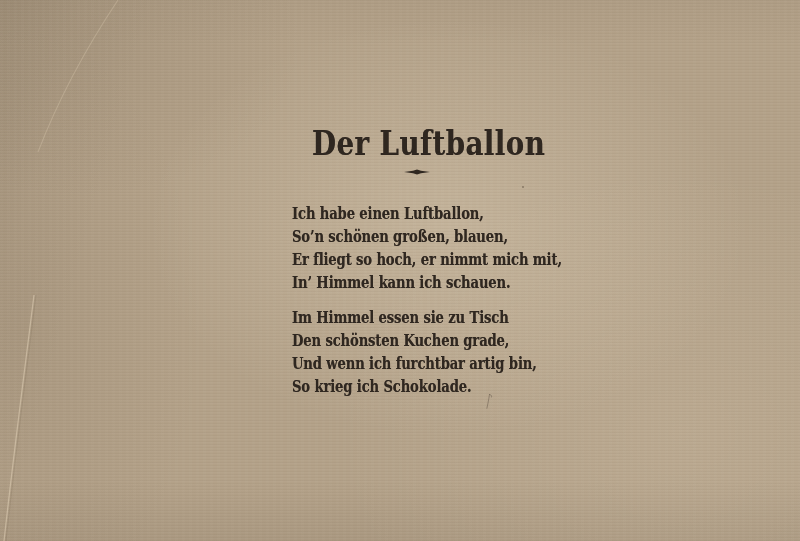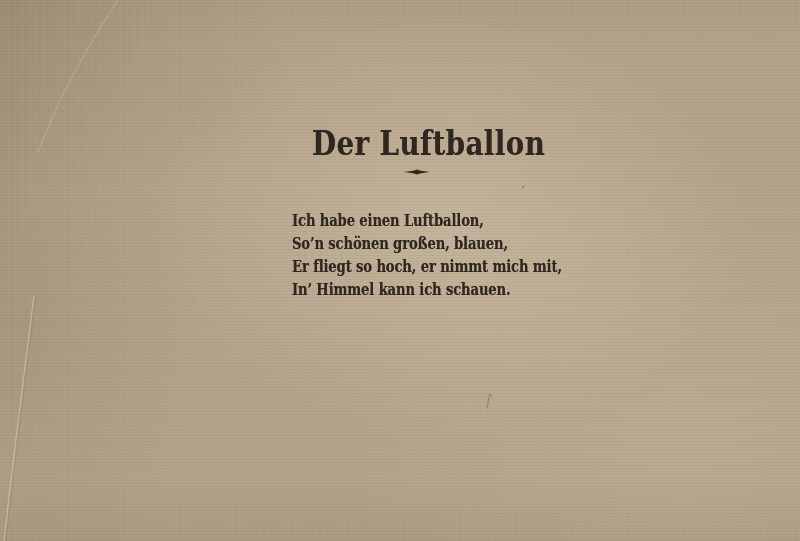--- a/index.html
+++ b/index.html
@@ -59,21 +59,21 @@
   }
 
   .ornament {
     margin-top: 6px;
     height: 9px;
     text-align: center;
     line-height: 0;
   }
 
   .stanza { margin-top: 12px; }
-  .stanza.first { margin-top: 32px; }
+  .stanza.first { margin-top: 25px; }
 
   .line {
     margin: 0;
     font-size: 16.5px;
     line-height: 23px;
     font-weight: 700;
     letter-spacing: -0.2px;
     white-space: nowrap;
     transform: scaleX(0.8);
     transform-origin: 0 50%;
@@ -109,15 +109,21 @@
       </svg>
     </div>
 
     <div class="stanza first">
       <p class="line">Ich habe einen Luftballon,</p>
       <p class="line">So’n schönen großen, blauen,</p>
       <p class="line">Er fliegt so hoch, er nimmt mich mit,</p>
       <p class="line">In’ Himmel kann ich schauen.</p>
     </div>
 
+    <div class="stanza">
+      <p class="line">Im Himmel essen sie zu Tisch</p>
+      <p class="line">Den schönsten Kuchen grade,</p>
+      <p class="line">Und wenn ich furchtbar artig bin,</p>
+      <p class="line">So krieg ich Schokolade.</p>
+    </div>
 
   </main>
 </div>
 
 </body></html>

